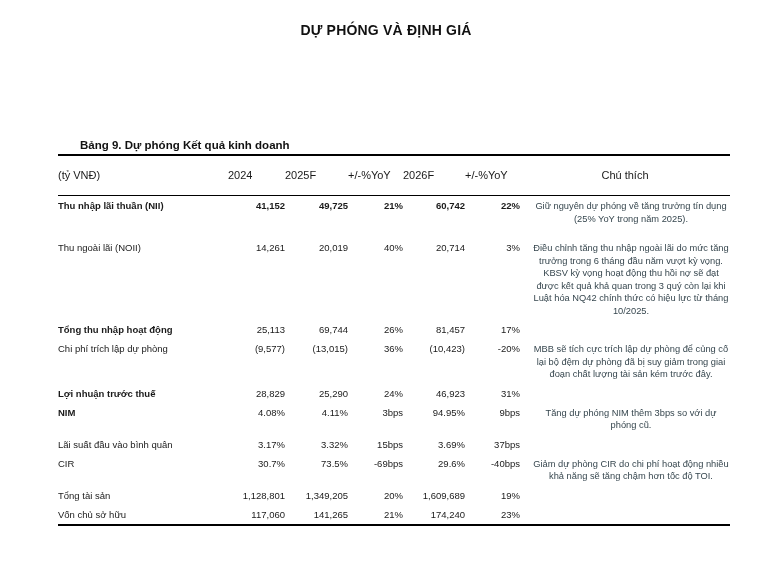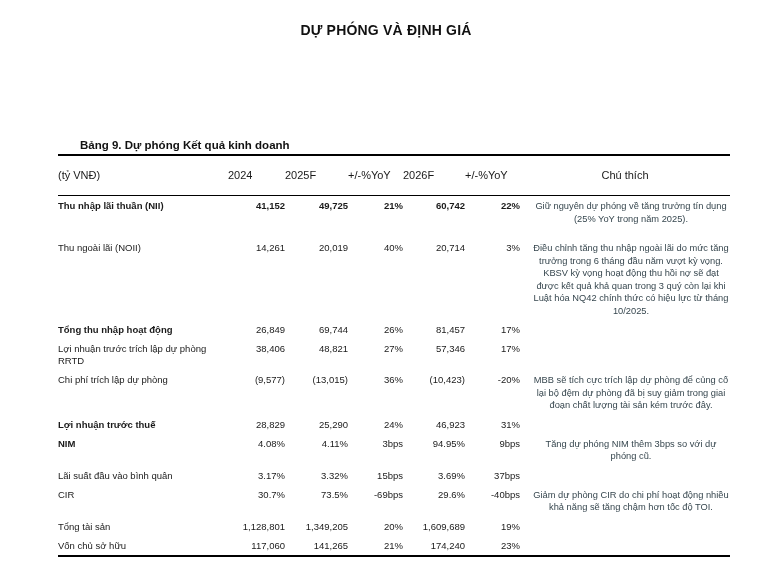--- a/index.html
+++ b/index.html
@@ -119,33 +119,24 @@
     <td class="c-label">Thu ngoài lãi (NOII)</td>
     <td class="c-num">14,261</td>
     <td class="c-num">20,019</td>
     <td class="c-num">40%</td>
     <td class="c-num">20,714</td>
     <td class="c-num">3%</td>
     <td class="c-note">Điều chỉnh tăng thu nhập ngoài lãi do mức tăng trưởng trong 6 tháng đầu năm vượt kỳ vọng. KBSV kỳ vọng hoạt động thu hồi nợ sẽ đạt được kết quả khả quan trong 3 quý còn lại khi Luật hóa NQ42 chính thức có hiệu lực từ tháng 10/2025.</td>
   </tr>
         <tr class="bold-label">
     <td class="c-label">Tổng thu nhập hoạt động</td>
-    <td class="c-num">26,849</td>
+    <td class="c-num">25,113</td>
     <td class="c-num">69,744</td>
     <td class="c-num">26%</td>
     <td class="c-num">81,457</td>
-    <td class="c-num">17%</td>
-    <td class="c-note"></td>
-  </tr>
-        <tr>
-    <td class="c-label">Lợi nhuận trước trích lập dự phòng RRTD</td>
-    <td class="c-num">38,406</td>
-    <td class="c-num">48,821</td>
-    <td class="c-num">27%</td>
-    <td class="c-num">57,346</td>
     <td class="c-num">17%</td>
     <td class="c-note"></td>
   </tr>
         <tr>
     <td class="c-label">Chi phí trích lập dự phòng</td>
     <td class="c-num">(9,577)</td>
     <td class="c-num">(13,015)</td>
     <td class="c-num">36%</td>
     <td class="c-num">(10,423)</td>
     <td class="c-num">-20%</td>

